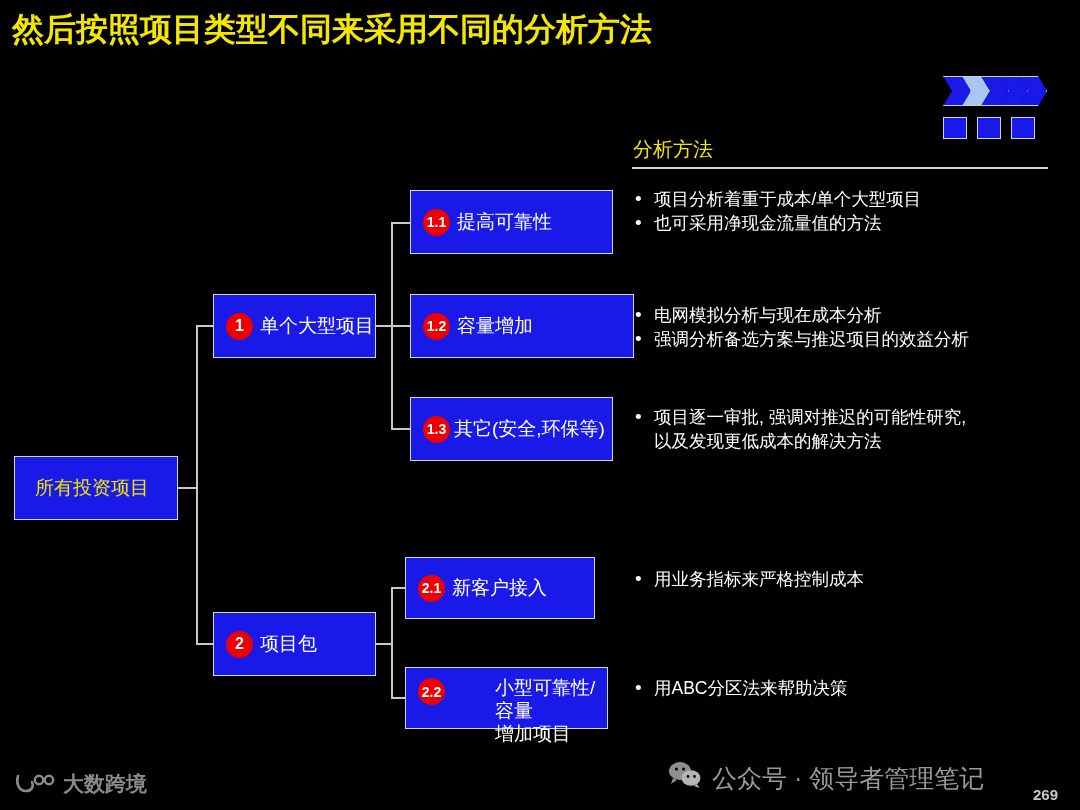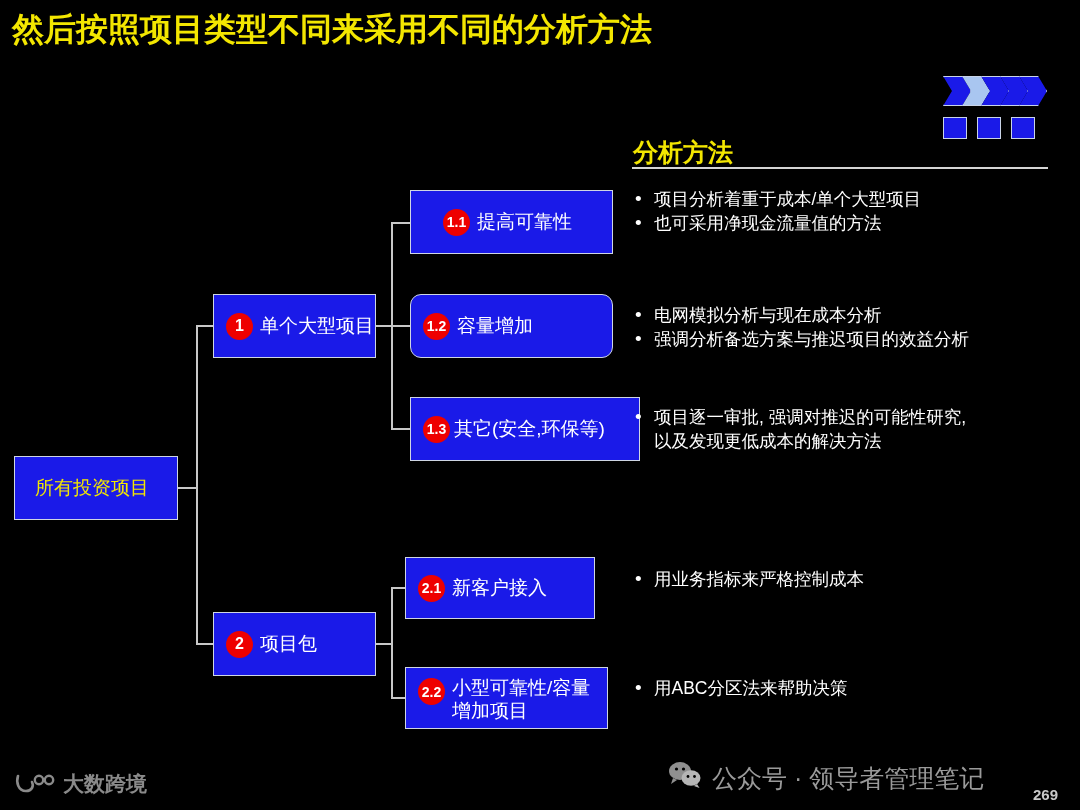--- a/index.html
+++ b/index.html
@@ -65,22 +65,22 @@
     background: #1a1ae8;
     border: 1px solid #c9d4e8;
     box-sizing: border-box;
   }
 
   
   .panel-heading {
     position: absolute;
     left: 633px;
     top: 136px;
-    font-size: 25px;
-    font-weight: bold;
+    font-size: 20px;
+    font-weight: normal;
     color: #f3e600;
     white-space: nowrap;
   }
   .panel-rule {
     position: absolute;
     left: 632px;
     top: 167px;
     width: 416px;
     height: 2px;
     background: #d5d5d5;
@@ -227,46 +227,46 @@
 
 <div class="node root" style="left:14px; top:456px; width:164px; height:64px;">
   <span class="node-label">所有投资项目</span>
 </div>
 
 <div class="node" style="left:213px; top:294px; width:163px; height:64px;">
   <span class="badge single">1</span>
   <span class="node-label">单个大型项目</span>
 </div>
 
-<div class="node" style="left:410px; top:190px; width:203px; height:64px;padding-left:20px;">
+<div class="node" style="left:410px; top:190px; width:203px; height:64px;">
   <span class="badge">1.1</span>
   <span class="node-label">提高可靠性</span>
 </div>
 
-<div class="node" style="left:410px; top:294px; width:203px; height:64px;border-radius:11px;">
+<div class="node" style="left:410px; top:294px; width:224px; height:64px;">
   <span class="badge">1.2</span>
   <span class="node-label">容量增加</span>
 </div>
 
-<div class="node" style="left:410px; top:397px; width:230px; height:64px;">
+<div class="node" style="left:410px; top:397px; width:203px; height:64px;">
   <span class="badge">1.3</span>
   <span class="node-label" style="margin-left:-3px; white-space:nowrap;">其它(安全,环保等)</span>
 </div>
 
 <div class="node" style="left:213px; top:612px; width:163px; height:64px;">
   <span class="badge single">2</span>
   <span class="node-label">项目包</span>
 </div>
 
 <div class="node" style="left:405px; top:557px; width:190px; height:62px;">
   <span class="badge">2.1</span>
   <span class="node-label">新客户接入</span>
 </div>
 
-<div class="node" style="left:405px; top:667px; width:203px; height:62px; align-items:flex-start; padding-top:8px;">
+<div class="node" style="left:405px; top:667px; width:203px; height:62px; align-items:flex-start; padding-top:8px;gap:43px;">
   <span class="badge" style="margin-top:2px;">2.2</span>
   <span class="node-label">小型可靠性/容量
 增加项目</span>
 </div>
 
 <div class="panel-heading">分析方法</div>
 <div class="panel-rule"></div>
 
 <div class="bullet-block" style="top:187px;">
   <div class="bullet-line">项目分析着重于成本/单个大型项目</div>

